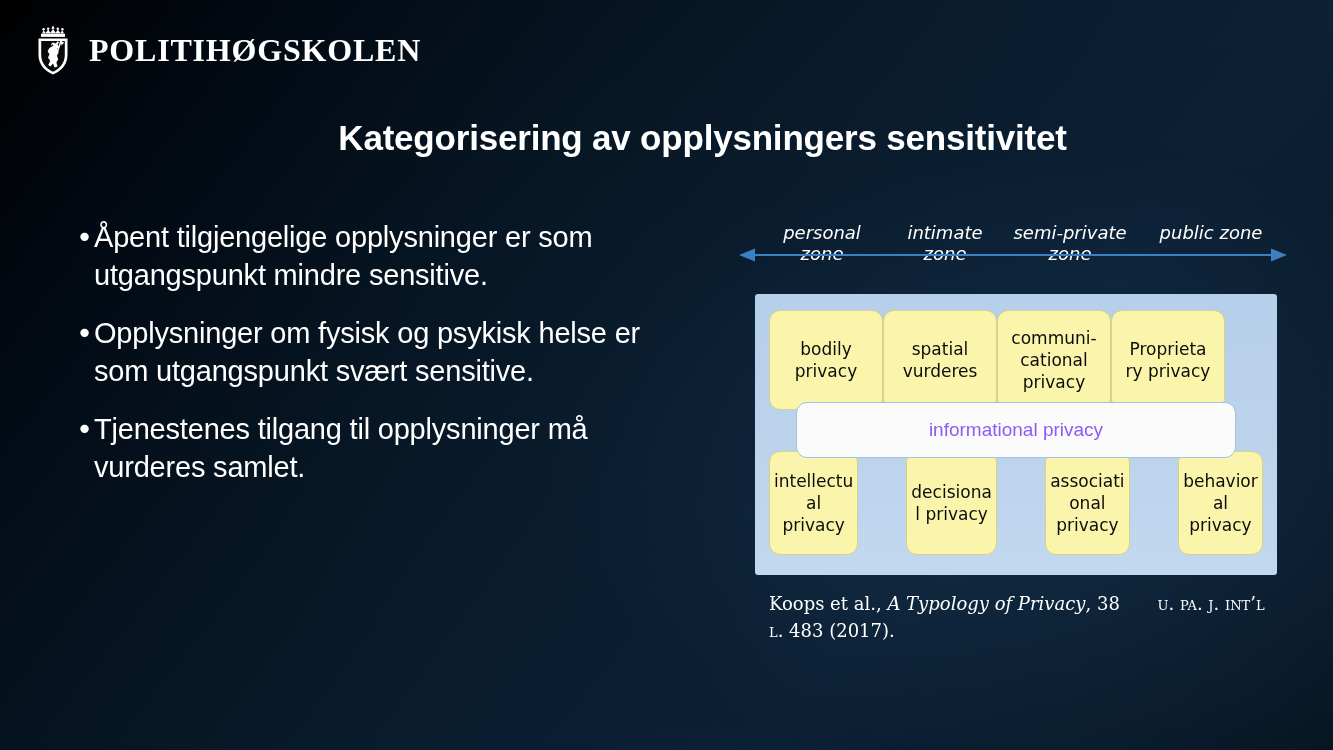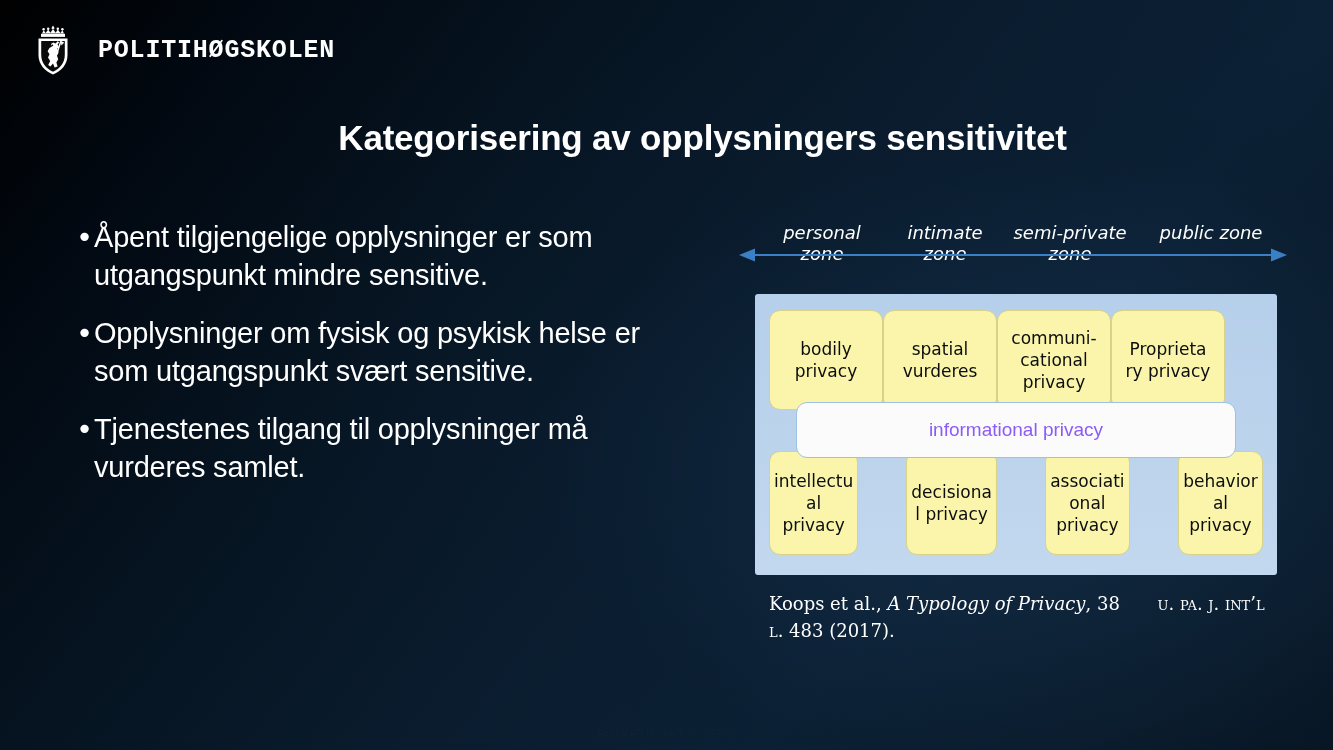--- a/index.html
+++ b/index.html
@@ -29,25 +29,25 @@
     display: flex;
     align-items: center;
     height: 52px;
   }
   #coat-of-arms {
     width: 50px;
     height: 52px;
     display: block;
   }
   #wordmark {
-    margin-left: 20px;
-    color: #ffffff;
-    font-family: Liberation Mono, monospace;
+    margin-left: 11px;
+    color: #ffffff;
+    font-family: Liberation Serif, serif;
     font-weight: bold;
-    font-size: 25px;
+    font-size: 32px;
     letter-spacing: 0.8px;
     line-height: 1;
     white-space: nowrap;
   }
 
   
   #slide-title {
     position: absolute;
     left: 0;
     top: 118px;

